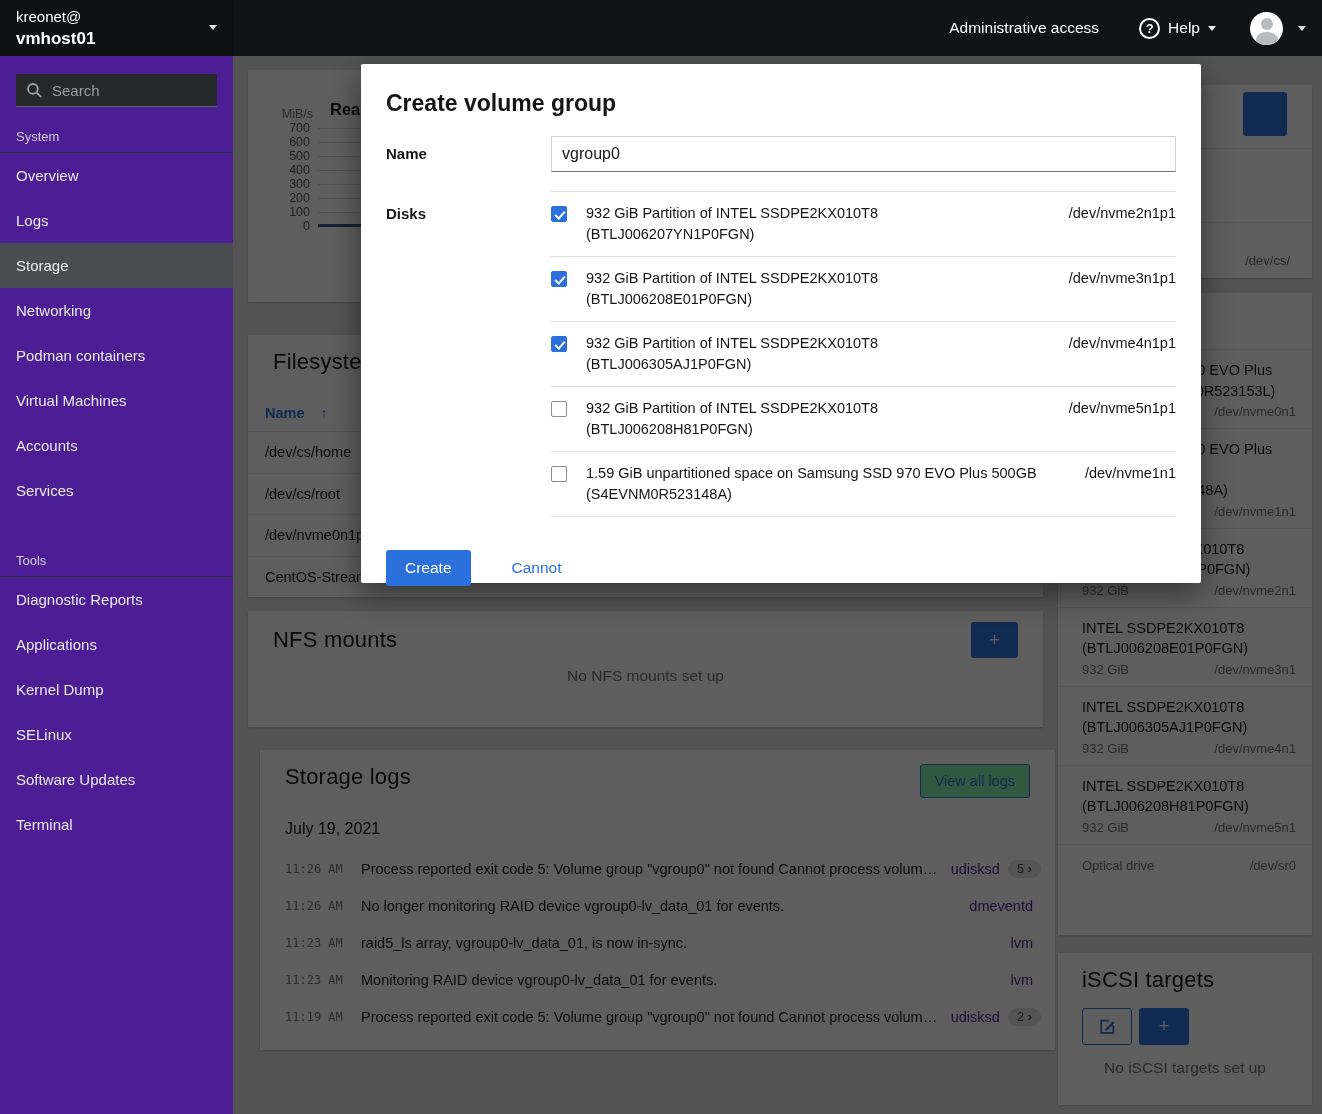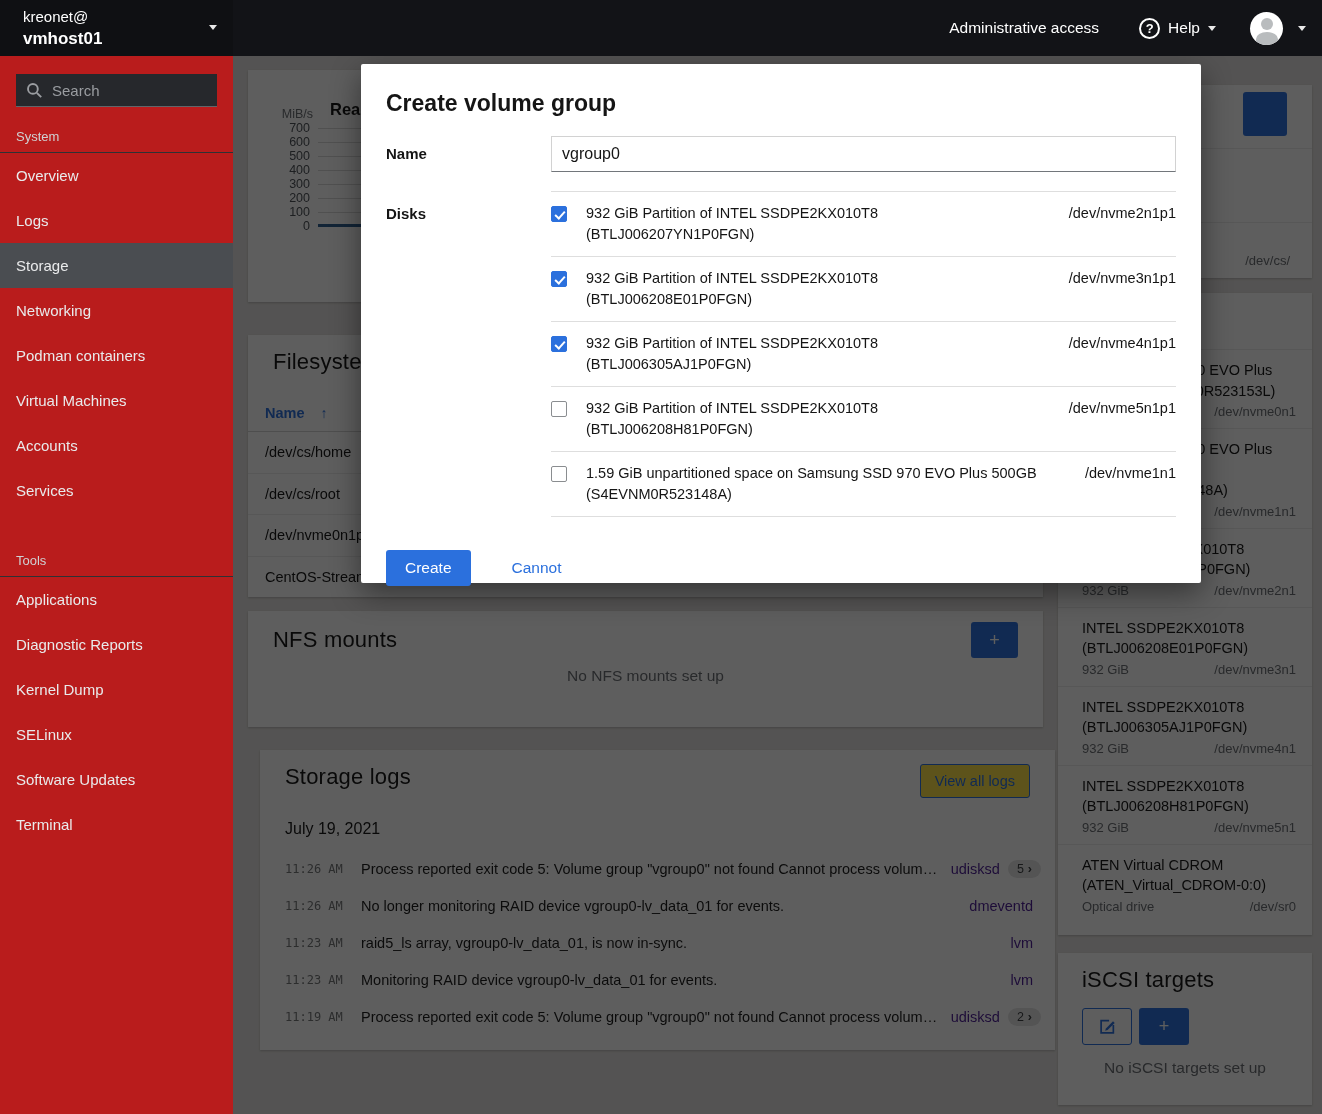--- a/index.html
+++ b/index.html
@@ -1,36 +1,36 @@
 <!DOCTYPE html>
 <html><head>
 <meta charset="utf-8">
 <style>
   * { margin:0; padding:0; box-sizing:border-box; }
   html,body { width:1322px; height:1114px; overflow:hidden; font-family:"Liberation Sans",sans-serif; background:#1b1d21; position:relative; }
 
   
   .masthead { position:absolute; top:0; left:0; width:1322px; height:56px; background:#121317; display:flex; align-items:center; z-index:30; }
-  .brand { width:233px; height:56px; padding:7px 23px 0; position:relative; color:#fff; background:#0f1013; cursor:pointer; }
+  .brand { width:233px; height:56px; padding:7px 16px 0; position:relative; color:#fff; background:#0f1013; cursor:pointer; }
   .brand .user { font-size:15px; line-height:20px; }
   .brand .host { font-size:17px; font-weight:700; line-height:23px; }
   .caret { display:inline-block; width:0; height:0; border-left:4.5px solid transparent; border-right:4.5px solid transparent; border-top:5.5px solid #e8e8e8; }
   .brand .caret { position:absolute; right:16px; top:25px; }
   .mast-right { margin-left:auto; display:flex; align-items:center; padding-right:16px; color:#fff; }
   .admin-access { font-size:15.5px; margin-right:40px; cursor:pointer;margin-left:24px; }
   .help-group { display:flex; align-items:center; gap:8px; margin-right:34px; cursor:pointer; }
   .q-icon { width:21px; height:21px; border:2px solid #fff; border-radius:50%; font-size:13px; font-weight:700; display:flex; align-items:center; justify-content:center; }
   .help-label { font-size:15.5px; }
   .avatar { width:33px; height:33px; border-radius:50%; background:#fff; position:relative; overflow:hidden; cursor:pointer; }
   .avatar .head { position:absolute; left:10.5px; top:6px; width:12px; height:12px; border-radius:50%; background:#b9bcbe; }
   .avatar .body { position:absolute; left:5.5px; top:20px; width:22px; height:14px; border-radius:50% 50% 0 0; background:#b9bcbe; }
   .mast-caret { margin-left:15px; }
 
   
-  .sidebar { position:absolute; top:56px; left:0; width:233px; bottom:0; background:#b91c1c; z-index:30; }
+  .sidebar { position:absolute; top:56px; left:0; width:233px; bottom:0; background:#4c1d95; z-index:30; }
   .search-wrap { margin:18px 16px 6px; position:relative; }
   .search-input { width:100%; height:33px; background:#26282c; border:none; border-bottom:1px solid #61656a; color:#e8e8e8; font-size:15px; padding:0 8px 0 36px; font-family:"Liberation Sans",sans-serif; }
   .search-input::placeholder { color:#9a9da1; }
   .search-icon { position:absolute; left:10px; top:8px; }
   .nav-section { padding:16px 16px 8px; font-size:13px; color:#cfd1d3; border-bottom:1px solid #2e3134; }
   .nav-section.tools { margin-top:24px; }
   .nav-item { padding:14px 16px; font-size:15px; color:#e9eaeb; cursor:pointer; }
   .nav-item.active { background:#4a4d51; }
 
   
@@ -57,21 +57,21 @@
   
   .card-nfs { left:15px; top:555px; width:795px; height:116px; }
   .nfs-title { margin:16px 0 0 25px; }
   .btn-primary { background:#2b70dd; color:#fff; border:none; border-radius:3px; font-size:15px; font-family:"Liberation Sans",sans-serif; cursor:pointer; }
   .nfs-add { position:absolute; right:25px; top:11px; width:47px; height:36px; font-size:18px; }
   .empty-msg { text-align:center; margin-top:14px; font-size:15.5px; color:#6a6e73; }
 
   
   .card-logs { left:27px; top:694px; width:795px; height:300px; }
   .logs-head { display:flex; align-items:flex-start; padding:14px 25px 0; }
-  .btn-secondary { background:#fde047; color:#2b70dd; border:1px solid #2b70dd; border-radius:3px; font-size:14.5px; padding:8px 14px; font-family:"Liberation Sans",sans-serif; cursor:pointer; }
+  .btn-secondary { background:#86efac; color:#2b70dd; border:1px solid #2b70dd; border-radius:3px; font-size:14.5px; padding:8px 14px; font-family:"Liberation Sans",sans-serif; cursor:pointer; }
   .view-all { margin-left:auto; }
   .logs-date { margin:22px 0 0 25px; font-size:16px; color:#151515; }
   .log-list { margin-top:12px; }
   .log-row { display:flex; align-items:center; height:37px; padding:0 14px 0 25px; cursor:pointer; }
   .log-time { width:76px; flex:none; font-family:"DejaVu Sans Mono",monospace; font-size:12px; color:#757779; }
   .log-msg { flex:1; font-size:14.5px; color:#1a1a1a; white-space:nowrap; overflow:hidden; text-overflow:ellipsis; margin-right:10px; }
   .log-src { font-size:14.5px; color:#4c1d95; margin-right:8px; }
   .log-badge { background:#e4e4e4; border-radius:10px; padding:2px 9px; font-size:12.5px; color:#3c3f42; white-space:nowrap; }
   .log-badge .chev { margin-left:4px; font-weight:700; }
 
@@ -153,22 +153,22 @@
   <div class="nav-section">System</div>
   <div class="nav-item">Overview</div>
   <div class="nav-item">Logs</div>
   <div class="nav-item active">Storage</div>
   <div class="nav-item">Networking</div>
   <div class="nav-item">Podman containers</div>
   <div class="nav-item">Virtual Machines</div>
   <div class="nav-item">Accounts</div>
   <div class="nav-item">Services</div>
   <div class="nav-section tools">Tools</div>
+  <div class="nav-item">Diagnostic Reports</div>
   <div class="nav-item">Applications</div>
-  <div class="nav-item">Diagnostic Reports</div>
   <div class="nav-item">Kernel Dump</div>
   <div class="nav-item">SELinux</div>
   <div class="nav-item">Software Updates</div>
   <div class="nav-item">Terminal</div>
 </nav>
 
 <main class="content">
 
   <section class="card card-charts">
     <div class="chart-unit">MiB/s</div>
@@ -316,24 +316,20 @@
       <div class="drive-name">
           <span>INTEL SSDPE2KX010T8</span>
           <span>(BTLJ006208H81P0FGN)</span>
         </div>
       <div class="drive-meta">
           <span>932 GiB</span>
           <span class="drive-path">/dev/nvme5n1</span>
         </div>
     </div>
     <div class="drive-row">
-      <div class="drive-name">
-          <span>ATEN Virtual CDROM</span>
-          <span>(ATEN_Virtual_CDROM-0:0)</span>
-        </div>
       <div class="drive-meta">
           <span>Optical drive</span>
           <span class="drive-path">/dev/sr0</span>
         </div>
     </div>
   </section>
 
   <section class="card card-iscsi">
     <h2 class="card-title iscsi-title">iSCSI targets</h2>
     <div class="iscsi-btns">

